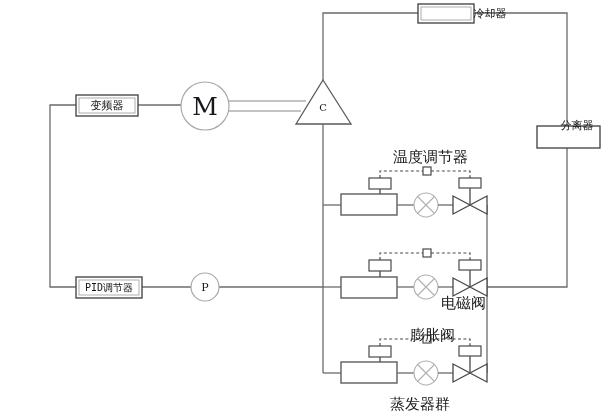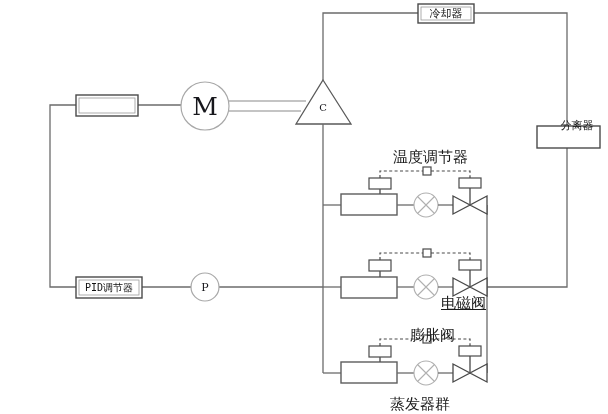--- a/index.html
+++ b/index.html
@@ -266,34 +266,35 @@
 
     <g>
       <rect class="box-frame" x="537" y="126" width="63" height="22"></rect>
     </g>
 
     <circle class="node-circle" cx="205" cy="106" r="24"></circle>
     <circle class="node-circle" cx="205" cy="287" r="14"></circle>
 
   </svg>
 
+  <div class="lbl-box" style="left:76px; top:95px; width:62px; height:21px;">变频器</div>
 
   <div class="lbl-box lbl-mono" style="left:76px; top:277px; width:66px; height:21px; font-size:10px;">PID调节器</div>
 
-  <div class="lbl-box" style="left:418px; top:4px; width:56px; height:19px;">冷却器</div>
+  <div class="lbl-box" style="left:418px; top:4px; width:56px; height:19px;padding-left:44px;">冷却器</div>
 
   <div class="lbl-box" style="left:537px; top:114px; width:80px; height:22px;">分离器</div>
 
   <div class="glyph" style="left:181px; top:82px; width:48px; height:48px; font-size:25px;">M</div>
 
   <div class="glyph" style="left:191px; top:273px; width:28px; height:28px; font-size:11px;">P</div>
 
   <div class="glyph" style="left:312px; top:98px; width:22px; height:18px; font-size:10px;">C</div>
 
   <div class="lbl" style="left:393px; top:150px;">温度调节器</div>
 
-  <div class="lbl" style="left:441px; top:296px;text-decoration:underline;">电磁阀</div>
+  <div class="lbl" style="left:441px; top:296px;">电磁阀</div>
 
   <div class="lbl" style="left:410px; top:328px;">膨胀阀</div>
 
   <div class="lbl" style="left:390px; top:397px;">蒸发器群</div>
 
 </div>
 
 </body></html>

